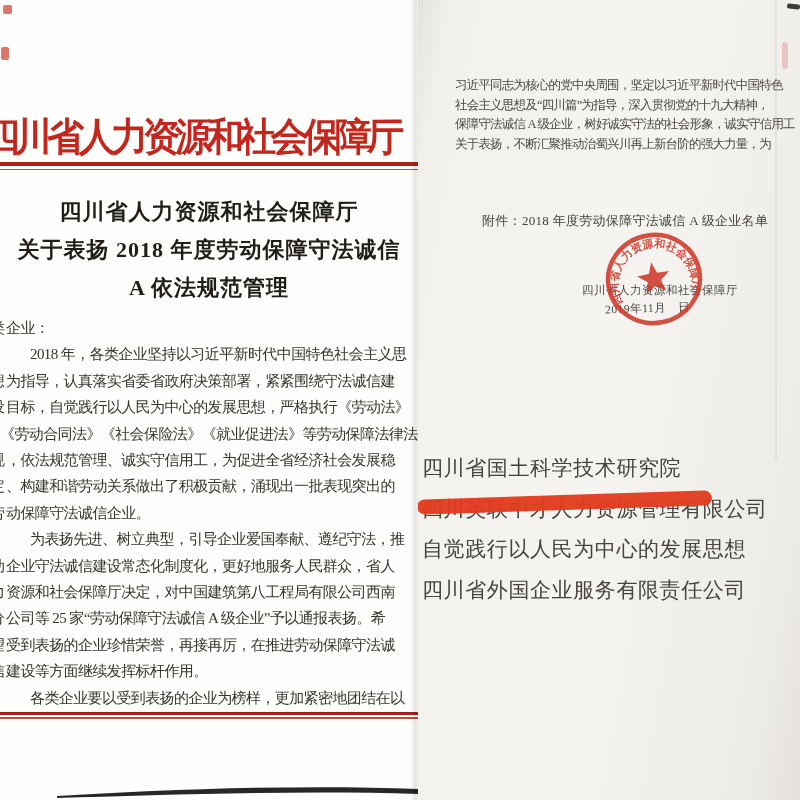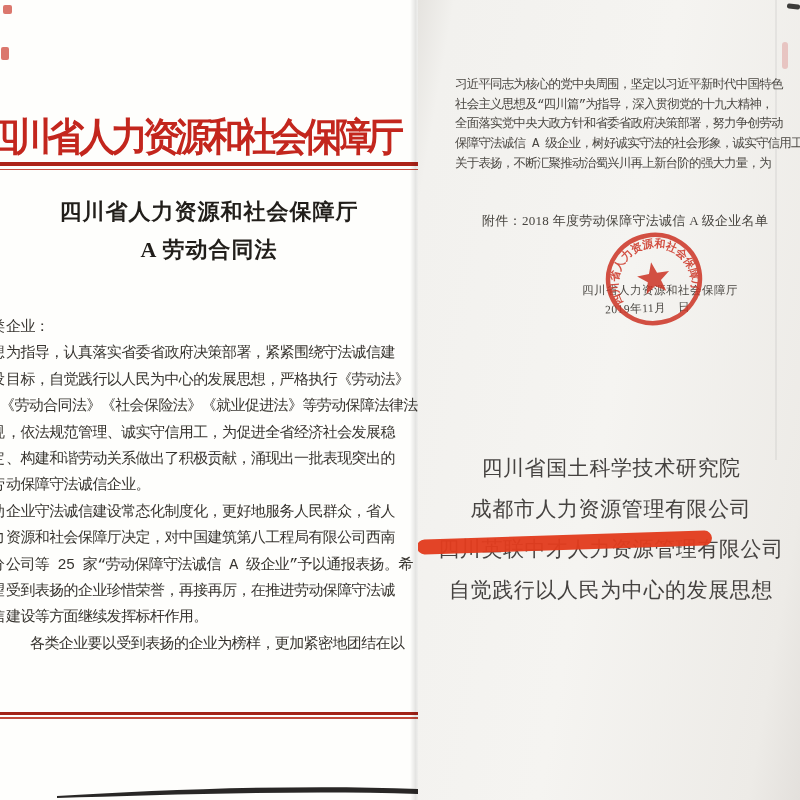--- a/index.html
+++ b/index.html
@@ -16,21 +16,21 @@
     position:absolute;left:-17px;top:112px;width:440px;
     font-size:37px;font-weight:700;letter-spacing:-5px;color:#c3261d;
     white-space:nowrap;transform:scaleY(1.05);
   }
   .rule-top{position:absolute;left:0;top:162px;width:418px;height:0;border-top:4px solid #ad2318;}
   .rule-top-thin{position:absolute;left:0;top:169px;width:418px;height:0;border-top:1px solid #c84b3d;}
   .doc-title{position:absolute;left:0;top:193px;width:418px;text-align:center;
     font-size:22px;font-weight:700;color:#211e1a;line-height:38px;letter-spacing:1px;}
   .left-body{position:absolute;left:0;top:315px;width:418px;
     font-size:15px;line-height:26.4px;letter-spacing:-0.6px;color:#37342f;}
-  .body-line{white-space:nowrap;font-family:Liberation Mono, monospace;}
+  .body-line{white-space:nowrap;}
   .body-line.indent{text-indent:2em;}
   .cut{display:inline-block;width:6px;overflow:hidden;vertical-align:bottom;}
   .cut i{font-style:normal;display:inline-block;margin-left:-10px;}
   .rule-bottom{position:absolute;left:0;top:712px;width:418px;height:0;border-top:3px solid #a32217;}
   .rule-bottom-thin{position:absolute;left:0;top:717px;width:418px;height:0;border-top:2px solid #c24a3c;}
   .bottom-shadow{position:absolute;left:0;top:782px;}
   .red-frag{position:absolute;background:#cf4a3e;opacity:.75;border-radius:2px;}
   .frag1{left:3px;top:5px;width:9px;height:9px;}
   .frag2{left:1px;top:47px;width:8px;height:13px;}
   
@@ -45,52 +45,55 @@
     font-size:12.5px;line-height:19.7px;letter-spacing:-0.8px;color:#4a4742;}
   .attachment{position:absolute;left:64px;top:212px;width:320px;white-space:nowrap;
     font-size:13px;letter-spacing:0.3px;color:#46433e;}
   .signature{position:absolute;left:164px;top:283px;white-space:nowrap;
     font-size:11.5px;letter-spacing:0.5px;color:#4a4742;}
   .doc-date{position:absolute;left:187px;top:301px;white-space:pre;
     font-size:11.5px;letter-spacing:0.5px;color:#4a4742;transform:rotate(-2deg);}
   .seal{position:absolute;left:174px;top:220px;opacity:0.86;}
   .company-list{position:absolute;left:4px;top:448px;width:378px;
     font-size:21px;line-height:40.6px;letter-spacing:0.6px;color:#454240;}
-  .company-line{position:relative;white-space:nowrap;text-align:center;}
+  .company-line{position:relative;white-space:nowrap;}
   .company-line.struck::before{
     content:"";position:absolute;left:-5px;top:6px;width:295px;height:15px;
     background:#e23c1e;border-radius:9px;transform:rotate(-1.8deg);opacity:0.96;
   }
 </style>
 </head>
 <body>
 
 <div class="stage">
 
   <div class="page-left">
     <div class="red-frag frag1"></div>
     <div class="red-frag frag2"></div>
 
     <div class="letterhead">四川省人力资源和社会保障厅</div>
     <div class="rule-top"></div>
     <div class="rule-top-thin"></div>
 
     <div class="doc-title" id="doc-title">
         <div class="title-line">四川省人力资源和社会保障厅</div>
-        <div class="title-line">A 劳动合同法</div>
+        <div class="title-line">关于表扬 2018 年度劳动保障守法诚信</div>
+        <div class="title-line">A 依法规范管理</div>
       </div>
 
     <div class="left-body" id="left-body">
         <div class="body-line"><span class="cut"><i>类</i></span>企业：</div>
+        <div class="body-line indent">2018 年，各类企业坚持以习近平新时代中国特色社会主义思</div>
         <div class="body-line"><span class="cut"><i>想</i></span>为指导，认真落实省委省政府决策部署，紧紧围绕守法诚信建</div>
         <div class="body-line"><span class="cut"><i>设</i></span>目标，自觉践行以人民为中心的发展思想，严格执行《劳动法》</div>
         <div class="body-line">《劳动合同法》《社会保险法》《就业促进法》等劳动保障法律法</div>
         <div class="body-line"><span class="cut"><i>规</i></span>，依法规范管理、诚实守信用工，为促进全省经济社会发展稳</div>
         <div class="body-line"><span class="cut"><i>定</i></span>、构建和谐劳动关系做出了积极贡献，涌现出一批表现突出的</div>
         <div class="body-line"><span class="cut"><i>劳</i></span>动保障守法诚信企业。</div>
+        <div class="body-line indent">为表扬先进、树立典型，引导企业爱国奉献、遵纪守法，推</div>
         <div class="body-line"><span class="cut"><i>动</i></span>企业守法诚信建设常态化制度化，更好地服务人民群众，省人</div>
         <div class="body-line"><span class="cut"><i>力</i></span>资源和社会保障厅决定，对中国建筑第八工程局有限公司西南</div>
         <div class="body-line"><span class="cut"><i>分</i></span>公司等 25 家“劳动保障守法诚信 A 级企业”予以通报表扬。希</div>
         <div class="body-line"><span class="cut"><i>望</i></span>受到表扬的企业珍惜荣誉，再接再厉，在推进劳动保障守法诚</div>
         <div class="body-line"><span class="cut"><i>信</i></span>建设等方面继续发挥标杆作用。</div>
         <div class="body-line indent">各类企业要以受到表扬的企业为榜样，更加紧密地团结在以</div>
       </div>
 
     <div class="rule-bottom"></div>
     <div class="rule-bottom-thin"></div>
@@ -103,21 +106,20 @@
   <div class="seam"></div>
 
   <div class="page-right">
     <div class="crease"></div>
     <div class="corner-dash"></div>
     <div class="pink-streak"></div>
 
     <div class="right-body" id="right-body">
         <div class="body-line">习近平同志为核心的党中央周围，坚定以习近平新时代中国特色</div>
         <div class="body-line">社会主义思想及“四川篇”为指导，深入贯彻党的十九大精神，</div>
-        <div class="body-line">全面落实党中央大政方针和省委省政府决策部署，努力争创劳动</div>
         <div class="body-line">保障守法诚信 A 级企业，树好诚实守法的社会形象，诚实守信用工</div>
         <div class="body-line">关于表扬，不断汇聚推动治蜀兴川再上新台阶的强大力量，为</div>
       </div>
 
     <div class="attachment">附件：2018 年度劳动保障守法诚信 A 级企业名单</div>
 
     <div class="signature">四川省人力资源和社会保障厅</div>
     <div class="doc-date">2019年11月　日</div>
 
     <svg class="seal" width="124" height="118" viewBox="0 0 124 118">
@@ -128,18 +130,18 @@
           <path id="sealArc" d="M 29,81 A 37,37 0 1 1 95,81" fill="none"></path>
         </defs>
         <text font-size="11" fill="#cd3526" font-family="Liberation Serif, DejaVu Serif, serif" font-weight="700">
           <textPath href="#sealArc" startOffset="50%" text-anchor="middle">四川省人力资源和社会保障厅</textPath>
         </text>
       </g>
     </svg>
 
     <div class="company-list" id="company-list">
         <div class="company-line">四川省国土科学技术研究院</div>
-        <div class="company-line">成都市人力资源管理有限公司</div>
         <div class="company-line struck">四川英联中才人力资源管理有限公司</div>
         <div class="company-line">自觉践行以人民为中心的发展思想</div>
+        <div class="company-line">四川省外国企业服务有限责任公司</div>
       </div>
   </div>
 </div>
 
 </body></html>

